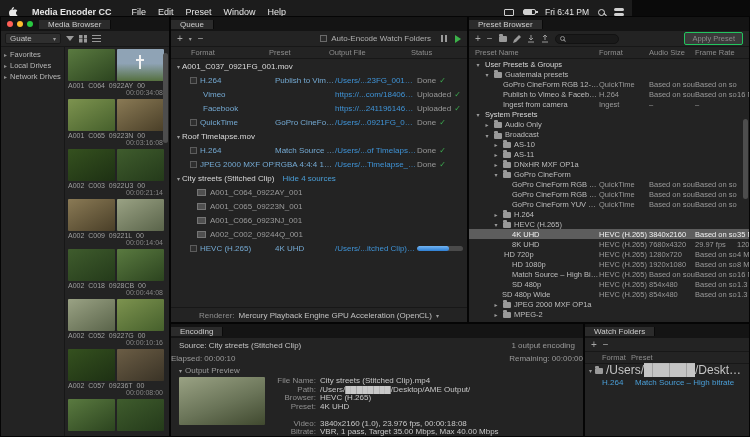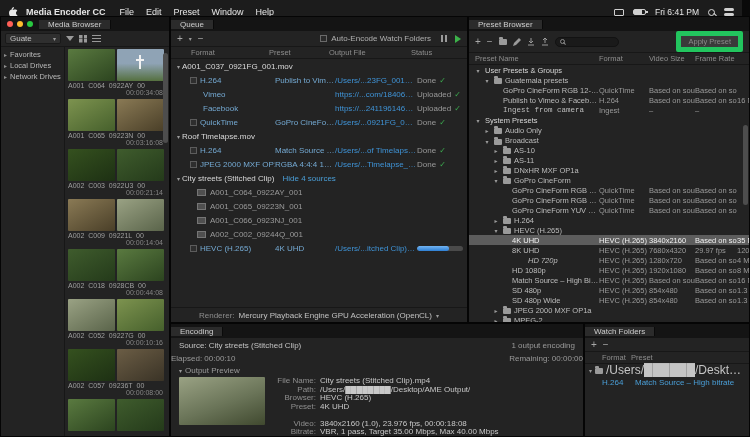--- a/index.html
+++ b/index.html
@@ -1,20 +1,20 @@
 <!DOCTYPE html>
 <html><head>
 <meta charset="utf-8">
 <style>
   *{margin:0;padding:0;box-sizing:border-box}
   html,body{width:750px;height:437px;overflow:hidden}
   body{position:relative;background:#0a0a0a;font-family:"Liberation Sans",sans-serif;font-size:8px;color:#c0c0c0}
 
   
-  .menubar{position:absolute;left:0;top:0;width:742px;height:16px;background:#1c1c1c;display:flex;align-items:center;padding:12px 8px;gap:2px;font-size:9px;color:#e6e6e6}
+  .menubar{position:absolute;left:0;top:0;width:632px;height:16px;background:#1c1c1c;display:flex;align-items:center;padding:12px 8px;gap:8px;font-size:9px;color:#e6e6e6}
   .menu-app{font-weight:bold;padding:0 6px;white-space:nowrap}
   .menu-item{padding:0 6px;white-space:nowrap}
   .mb-right{margin-left:auto;display:flex;align-items:center;gap:9px}
   .clock{font-size:8.5px;white-space:nowrap}
   .icon-display{width:10px;height:7px;border:1px solid #d0d0d0;border-radius:1px}
   .icon-battery{width:13px;height:6px;border:1px solid #cfcfcf;border-radius:2px;position:relative;background:linear-gradient(to right,#cfcfcf 0 75%,transparent 75%)}
   .icon-battery::after{content:"";position:absolute;right:-3px;top:1px;width:2px;height:2px;background:#cfcfcf}
   .icon-search{width:7px;height:7px;border:1.2px solid #dadada;border-radius:50%;position:relative}
   .icon-search::after{content:"";position:absolute;width:4px;height:1.3px;background:#dadada;transform:rotate(45deg);right:-3px;bottom:-1px}
   .icon-cc{width:10px;height:8px;position:relative}
@@ -87,21 +87,21 @@
   .p-row.selected{background:#5d5d5d}
   .p-row.selected .p-label,.p-row.selected .p-format,.p-row.selected .p-size,.p-row.selected .p-rate,.p-row.selected .p-target{color:#f2f2f2}
   .p-disc{width:8px;text-align:center;color:#9a9a9a;font-size:6px;flex:none}
   .folder-ic{width:8px;height:6px;background:#9a9a9a;border-radius:1px;position:relative;flex:none;margin-top:1px}
   .folder-ic::before{content:"";position:absolute;top:-2px;left:0;width:4px;height:2px;background:#9a9a9a;border-radius:1px 1px 0 0}
   .colheads.preset .pc1{flex:1;padding-left:6px}
   .colheads.preset .pc2{flex:0 0 50px}
   .colheads.preset .pc3{flex:0 0 46px}
   .colheads.preset .pc4{flex:0 0 42px}
   .colheads.preset .pc5{flex:0 0 12px}
-  .apply-btn{margin-left:auto;background:#3a3a3a;border:5px solid #22c55e;color:#8a8a8a;padding:1px 7px;border-radius:2px;font-size:7.5px;white-space:nowrap}
+  .apply-btn{margin-left:auto;background:#3a3a3a;border:1px solid #22c55e;color:#8a8a8a;padding:1px 7px;border-radius:2px;font-size:7.5px;white-space:nowrap}
   .searchbox{flex:0 0 64px;height:10px;background:#1a1a1a;border:1px solid #121212;border-radius:5px;display:flex;align-items:center;padding:0 4px;gap:3px}
   .icon-search-sm{width:5px;height:5px;border:1px solid #8a8a8a;border-radius:50%;position:relative}
   .icon-search-sm::after{content:"";position:absolute;width:3px;height:1px;background:#8a8a8a;transform:rotate(45deg);right:-2px;bottom:-1px}
   .svgic{display:block}
   .vscroll{position:absolute;right:1px;width:5px;background:#4d4d4d;border-radius:2.5px}
 
   
   .filterbar{flex:0 0 16px;display:flex;align-items:center;gap:5px;padding:0 4px;border-bottom:1px solid #171717}
   .dropdown{flex:0 0 56px;height:11px;background:#2f2f2f;border:1px solid #191919;border-radius:2px;display:flex;align-items:center;justify-content:space-between;padding:0 4px;color:#c2c2c2}
   .icon-funnel{width:0;height:0;border-left:4px solid transparent;border-right:4px solid transparent;border-top:5px solid #9a9a9a;position:relative}
@@ -439,21 +439,21 @@
           <path d="M1 7h6" stroke="#9a9a9a" stroke-width="1"></path>
         </svg>
       <span class="searchbox">
         <span class="icon-search-sm"></span>
       </span>
       <span class="apply-btn">Apply Preset</span>
     </div>
     <div class="colheads preset">
       <span class="pc1">Preset Name</span>
       <span class="pc2">Format</span>
-      <span class="pc3">Video Size</span>
+      <span class="pc3">Audio Size</span>
       <span class="pc4">Frame Rate</span>
       <span class="pc5"></span>
     </div>
     <div class="p-rows" style="position:relative">
       <div class="vscroll" style="top:60px;height:80px"></div>
     <div class="p-row p-group">
           <div class="p-name" style="padding-left: 5px;">
             <span class="p-disc">▾</span>
             <span class="p-label">User Presets &amp; Groups</span>
           </div>
@@ -487,21 +487,21 @@
           <div class="p-name" style="padding-left: 23px;">
             <span class="p-disc"></span>
             <span class="p-label">Publish to Vimeo &amp; Facebook</span>
           </div>
           <div class="p-format">H.264</div>
           <div class="p-size">Based on source</div>
           <div class="p-rate">Based on source</div>
           <div class="p-target">16 Mbps</div>
         </div>
         <div class="p-row">
-          <div class="p-name" style="padding-left: 23px; font-family: Liberation Mono, monospace;">
+          <div class="p-name" style="padding-left: 23px;">
             <span class="p-disc"></span>
             <span class="p-label">Ingest from camera</span>
           </div>
           <div class="p-format">Ingest</div>
           <div class="p-size">–</div>
           <div class="p-rate">–</div>
           <div class="p-target"></div>
         </div>
         <div class="p-row p-group">
           <div class="p-name" style="padding-left: 5px;">
@@ -645,21 +645,21 @@
           <div class="p-name" style="padding-left: 32px;">
             <span class="p-disc"></span>
             <span class="p-label">8K UHD</span>
           </div>
           <div class="p-format">HEVC (H.265)</div>
           <div class="p-size">7680x4320</div>
           <div class="p-rate">29.97 fps</div>
           <div class="p-target">120 Mbps</div>
         </div>
         <div class="p-row">
-          <div class="p-name" style="padding-left: 48px; font-style: italic;">
+          <div class="p-name" style="padding-left: 24px;">
             <span class="p-disc"></span>
             <span class="p-label">HD 720p</span>
           </div>
           <div class="p-format">HEVC (H.265)</div>
           <div class="p-size">1280x720</div>
           <div class="p-rate">Based on sou</div>
           <div class="p-target">4 Mbps</div>
         </div>
         <div class="p-row">
           <div class="p-name" style="padding-left: 32px;">
@@ -685,21 +685,21 @@
           <div class="p-name" style="padding-left: 32px;">
             <span class="p-disc"></span>
             <span class="p-label">SD 480p</span>
           </div>
           <div class="p-format">HEVC (H.265)</div>
           <div class="p-size">854x480</div>
           <div class="p-rate">Based on sou</div>
           <div class="p-target">1.3 Mbps</div>
         </div>
         <div class="p-row">
-          <div class="p-name" style="padding-left: 32px;">
+          <div class="p-name" style="padding-left: 22px;">
             <span class="p-disc"></span>
             <span class="p-label">SD 480p Wide</span>
           </div>
           <div class="p-format">HEVC (H.265)</div>
           <div class="p-size">854x480</div>
           <div class="p-rate">Based on sou</div>
           <div class="p-target">1.3 Mbps</div>
         </div>
         <div class="p-row">
           <div class="p-name" style="padding-left: 23px;">

